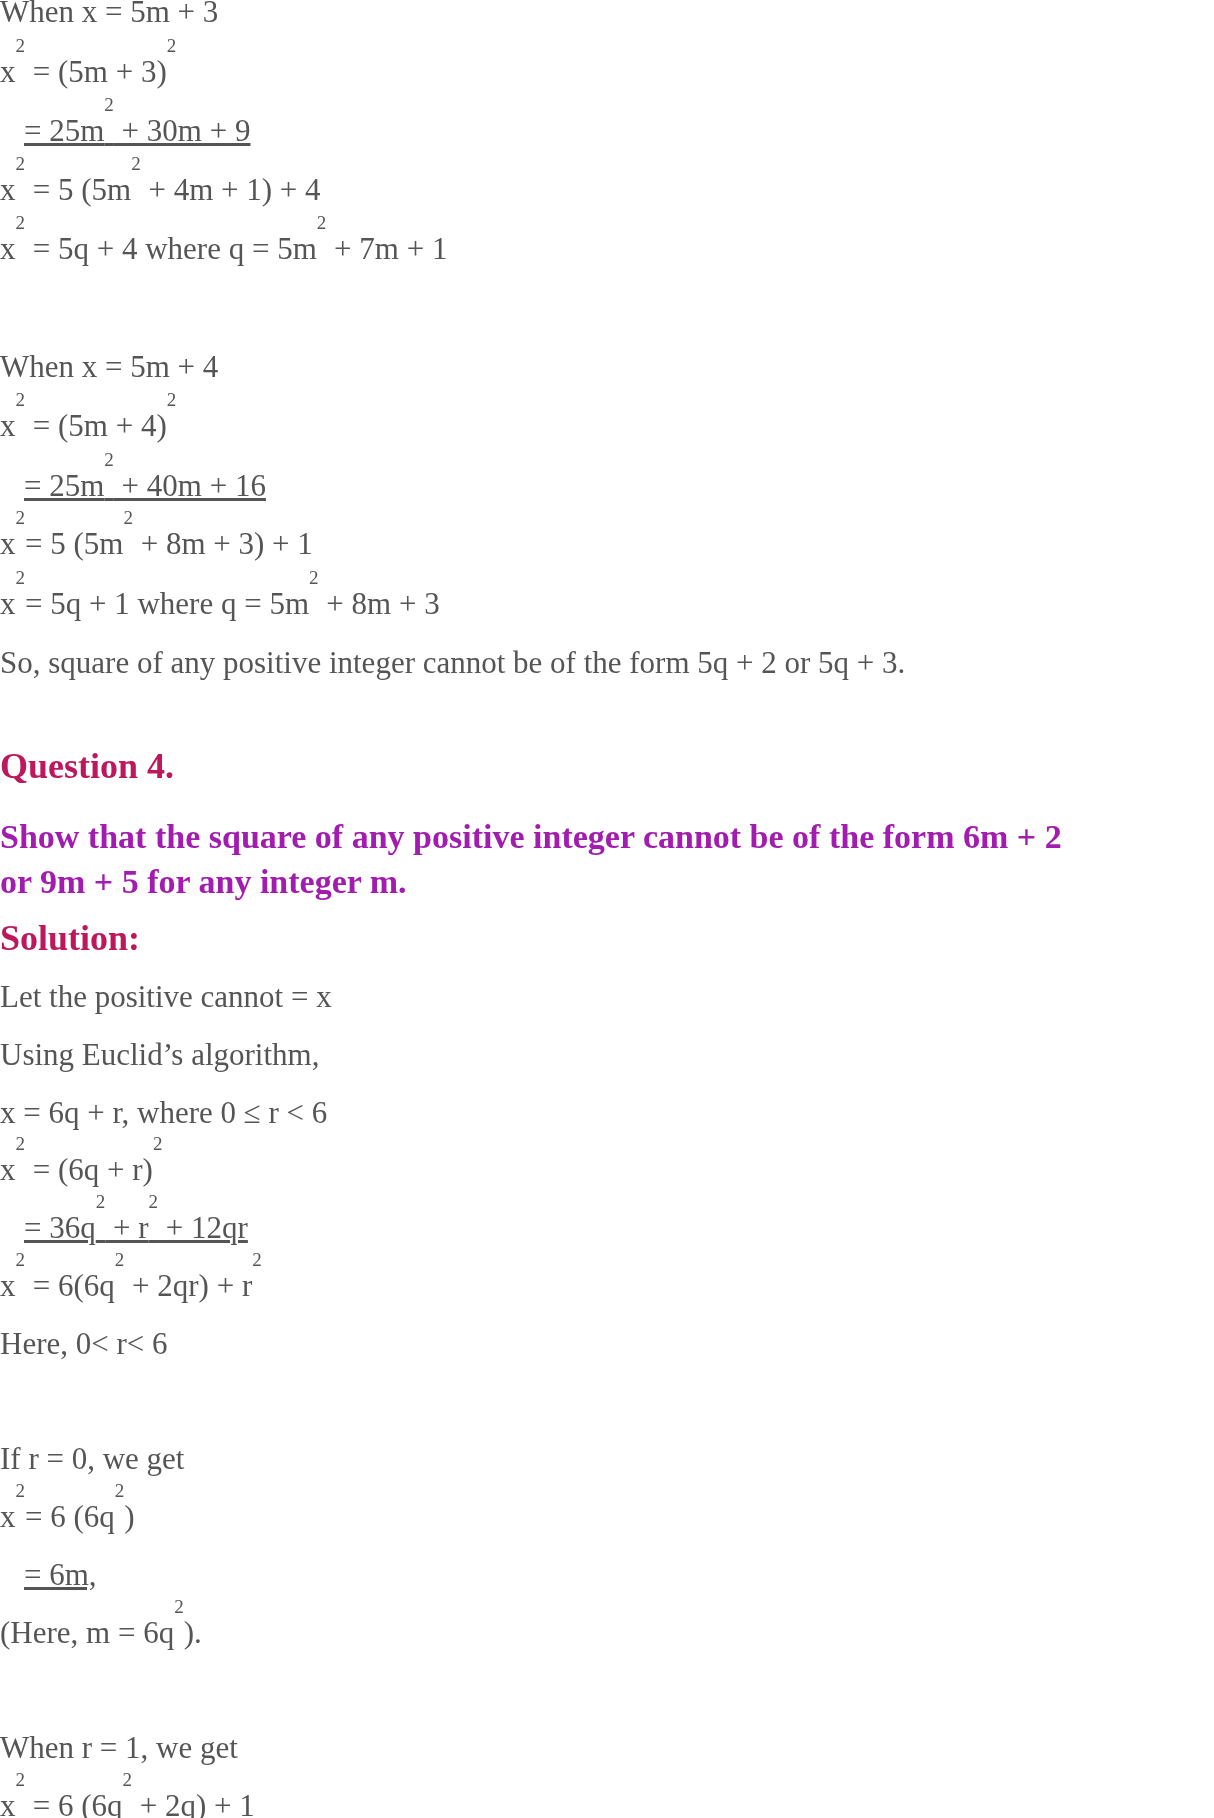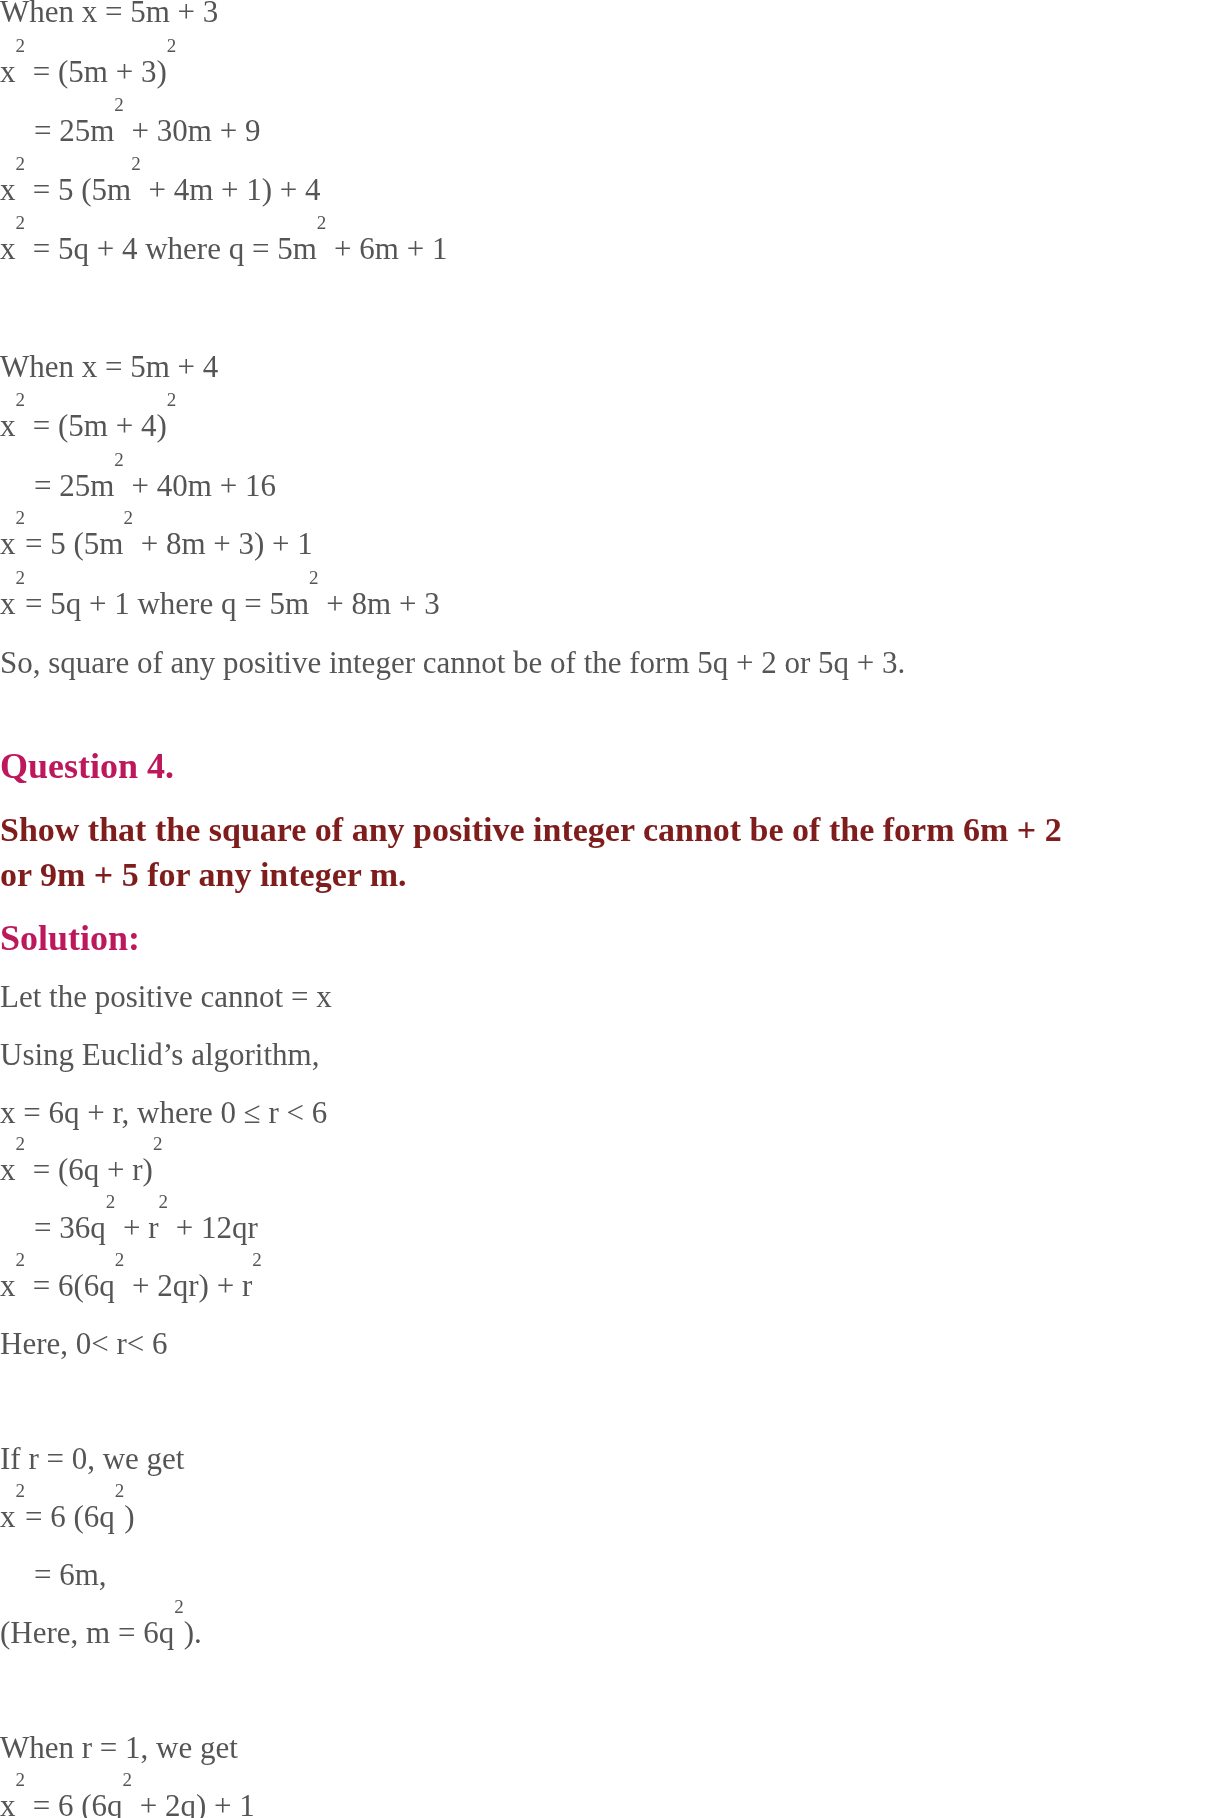--- a/index.html
+++ b/index.html
@@ -1,34 +1,34 @@
 <!DOCTYPE html>
 <html><head>
 <meta charset="utf-8">
 <style>
   html, body { margin:0; padding:0; background:#ffffff; }
   body { width:1214px; height:1818px; overflow:hidden; position:relative;
          font-family:"Liberation Serif","DejaVu Serif",serif; }
   .line { position:absolute; left:0; white-space:nowrap; color:#555555;
           font-size:31px; line-height:40px; }
-  .indent { left:34px; }
+  .indent { left:24px;text-decoration:underline; }
   sup { font-size:19px; vertical-align:top; position:relative; top:-6px; line-height:0; }
   .heading { position:absolute; left:0; font-weight:bold; color:#be185d;
              font-size:36px; line-height:44px; white-space:nowrap; }
-  .qtext { position:absolute; left:0; font-weight:bold; color:#7f1d1d;
-           font-size:34px; line-height:44px; white-space:nowrap; }
+  .qtext { position:absolute; left:0; font-weight:bold; color:#a21caf;
+           font-size:34px; line-height:44px; white-space:nowrap;margin-top:7px; }
 </style>
 </head>
 <body>
 
 <div class="line" style="top:-8px">When x = 5m + 3</div>
 <div class="line" style="top:52px"><span>x</span><sup>2</sup><span> = (5m + 3)</span><sup>2</sup></div>
 <div class="line indent" style="top:111px"><span>= 25m</span><sup>2</sup><span> + 30m + 9</span></div>
 <div class="line" style="top:170px"><span>x</span><sup>2</sup><span> = 5 (5m</span><sup>2</sup><span> + 4m + 1) + 4</span></div>
-<div class="line" style="top:229px"><span>x</span><sup>2</sup><span> = 5q + 4 where q = 5m</span><sup>2</sup><span> + 6m + 1</span></div>
+<div class="line" style="top:229px"><span>x</span><sup>2</sup><span> = 5q + 4 where q = 5m</span><sup>2</sup><span> + 7m + 1</span></div>
 
 <div class="line" style="top:347px">When x = 5m + 4</div>
 <div class="line" style="top:406px"><span>x</span><sup>2</sup><span> = (5m + 4)</span><sup>2</sup></div>
 <div class="line indent" style="top:466px"><span>= 25m</span><sup>2</sup><span> + 40m + 16</span></div>
 <div class="line" style="top:524px"><span>x</span><sup>2</sup><span>= 5 (5m</span><sup>2</sup><span> + 8m + 3) + 1</span></div>
 <div class="line" style="top:584px"><span>x</span><sup>2</sup><span>= 5q + 1 where q = 5m</span><sup>2</sup><span> + 8m + 3</span></div>
 <div class="line" style="top:643px">So, square of any positive integer cannot be of the form 5q + 2 or 5q + 3.</div>
 
 <div class="heading" style="top:744px">Question 4.</div>
 <div class="qtext" style="top:808px">Show that the square of any positive integer cannot be of the form 6m + 2</div>

